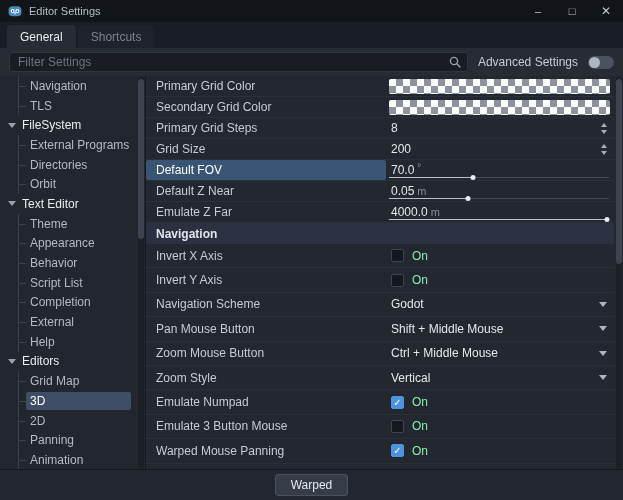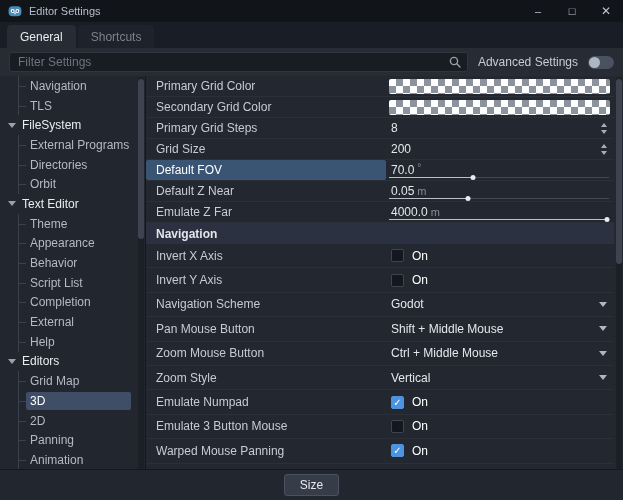--- a/index.html
+++ b/index.html
@@ -80,21 +80,21 @@
   .updown{margin-left:auto;display:flex;flex-direction:column;gap:3px;margin-right:3px}
   .tri-up{display:block;width:0;height:0;border-left:3.5px solid transparent;border-right:3.5px solid transparent;border-bottom:4px solid #a7aeb9}
   .tri-dn{display:block;width:0;height:0;border-left:3.5px solid transparent;border-right:3.5px solid transparent;border-top:4px solid #a7aeb9}
   .chevron-down{margin-left:auto;margin-right:3px;width:0;height:0;border-left:4px solid transparent;border-right:4px solid transparent;border-top:5px solid #b0b6c0}
   .slider-track{position:absolute;left:3px;right:5px;bottom:2px;height:1px;background:#414856}
   .slider-fill{position:absolute;left:0;top:0;height:1px;background:#b9c0cb}
   .slider-grabber{position:absolute;top:-2px;width:5px;height:5px;border-radius:50%;background:#e8ebef;transform:translateX(-50%)}
   .checkbox{width:13px;height:13px;border-radius:2px;background:#14171d;border:1px solid #3e4552;
     box-sizing:border-box;display:flex;align-items:center;justify-content:center;font-size:10px;color:#fff;flex:0 0 auto;margin-left:2px}
   .checkbox.checked{background:#4e93e0;border-color:#4e93e0}
-  .on-label{font-size:12px;color:#ffffff;margin-left:8px}
+  .on-label{font-size:12px;color:#86efac;margin-left:8px}
   
   .footer{position:absolute;left:0;bottom:0;right:0;height:30px;background:#22262e;
     border-top:1px solid #14171d;display:flex;align-items:center;justify-content:center}
   .close-btn{background:#363d49;border:1px solid #4a5160;border-radius:3px;color:#e6e9ee;
     font:12px "Liberation Sans",sans-serif;padding:3px 15px;cursor:pointer}
 </style>
 </head>
 <body>
 
 <div class="titlebar">
@@ -341,14 +341,14 @@
           </div>
         </div>
       </div>
     <div class="vscroll">
       <div class="thumb"></div>
     </div>
   </div>
 </div>
 
 <div class="footer">
-  <button class="close-btn">Size</button>
+  <button class="close-btn">Warped</button>
 </div>
 
 </body></html>

